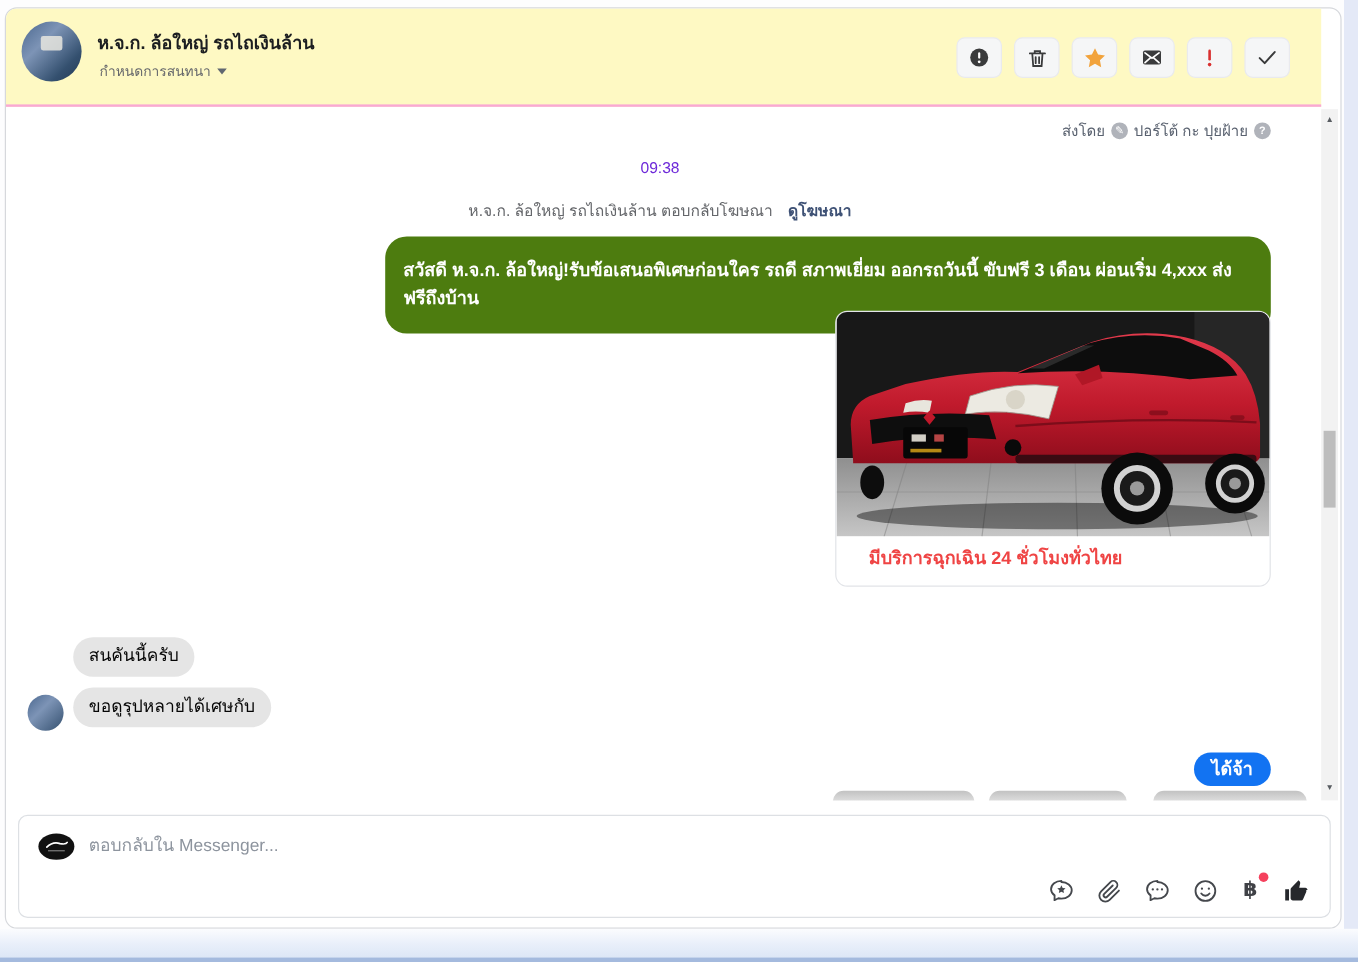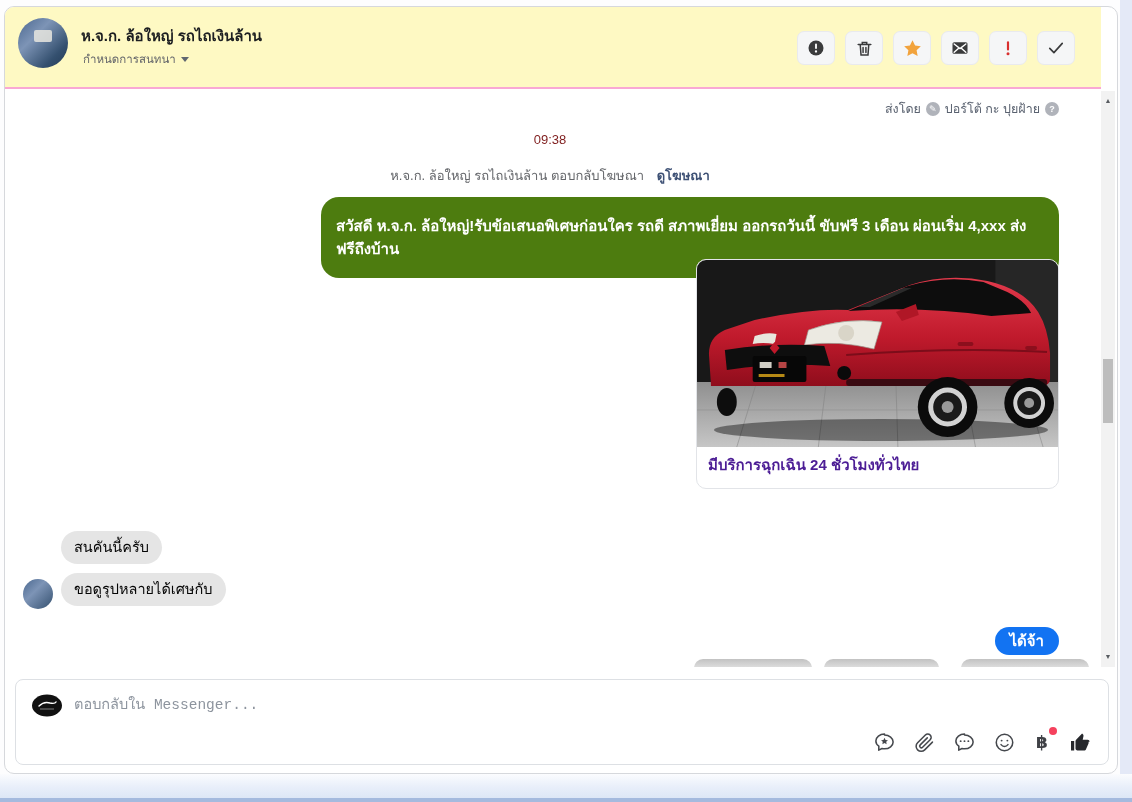--- a/index.html
+++ b/index.html
@@ -48,34 +48,34 @@
   .sb-up { top:2px; } .sb-down { bottom:4px; }
   .sb-thumb { position:absolute; left:2px; top:268px; width:10px; height:64px;
     background:#bdbdbd; }
 
   .sent-row { position:absolute; top:8px; right:46px; display:flex; align-items:center;
     gap:5px; font-size:12.5px; color:#59616f; }
   .mini-badge { width:14px; height:14px; border-radius:50%; background:#b0b3ba;
     color:#fff; font-size:9px; font-weight:700; display:flex; align-items:center;
     justify-content:center; line-height:1; }
   .time-row { position:absolute; top:41px; left:0; width:1090px; text-align:center;
-    font-size:13px; color:#7f1d1d; }
+    font-size:13px; color:#6d28d9; }
   .ad-row { position:absolute; top:74px; left:0; width:1090px; text-align:center;
     font-size:13px; color:#65676b; }
   .ad-link { font-weight:700; color:#3e5175; margin-left:9px; cursor:pointer; }
 
   .bubble-ad { position:absolute; top:106px; right:46px; width:738px;
     background:#4d7c0f; color:#fff; font-size:15px; font-weight:600; line-height:1.5;
     padding:18px 15px; border-radius:18px; }
 
   .img-card { position:absolute; top:168px; right:46px; width:363px; background:#fff;
     border:1px solid #e2e4e8; border-radius:10px; overflow:hidden; }
   .img-card svg.car { display:block; width:361px; height:187px; }
   .card-info { padding:6px 11px 11px; }
-  .card-title { font-size:15px; font-weight:700; color:#4c1d95; }
+  .card-title { font-size:15px; font-weight:700; color:#ef4444;margin-left:16px; }
   .card-sub { font-size:13.5px; color:#9aa0a6; margin-top:4px; }
 
   .bubble-in { position:absolute; background:#e5e5e5; color:#050505; font-size:14.5px;
     padding:7px 13px; border-radius:18px; line-height:1.3; }
   .msg-in-1 { top:440px; left:56px; }
   .msg-in-2 { top:482px; left:56px; }
   .avatar-sm { position:absolute; top:488px; left:18px; width:30px; height:30px;
     border-radius:50%;
     background:linear-gradient(135deg,#4a678f 0%,#7d94b6 40%,#34506f 100%); }
   .bubble-out-sm { position:absolute; top:536px; right:46px; background:#1273f2;
@@ -86,21 +86,21 @@
   .strip-1 { left:689px; width:118px; }
   .strip-2 { left:819px; width:115px; }
   .strip-3 { left:956px; width:128px; }
 
   
   .composer { position:absolute; left:10px; top:672px; width:1094px; height:86px;
     background:#fff; border:1px solid #dde0e4; border-radius:8px; }
   .composer-logo { position:absolute; left:15px; top:14px; width:32px; height:23px; }
   .composer-input { position:absolute; left:58px; top:13px; width:560px; height:24px;
     border:none; outline:none; font-size:14.5px; color:#1c1e21;
-    font-family:Liberation Mono, monospace; }
+    font-family:Liberation Sans, sans-serif; }
   .composer-input::placeholder { color:#8d949e; }
   .composer-icons { position:absolute; right:16px; bottom:10px; display:flex;
     gap:16px; align-items:center; }
   .cicon { width:24px; height:24px; display:flex; align-items:center;
     justify-content:center; cursor:pointer; }
   .baht-wrap { position:relative; font-size:17px; font-weight:700; color:#3f4146;
     width:20px; text-align:center; }
   .baht-dot { position:absolute; top:-3px; right:-5px; width:8px; height:8px;
     border-radius:50%; background:#f5415d; }
 </style>

